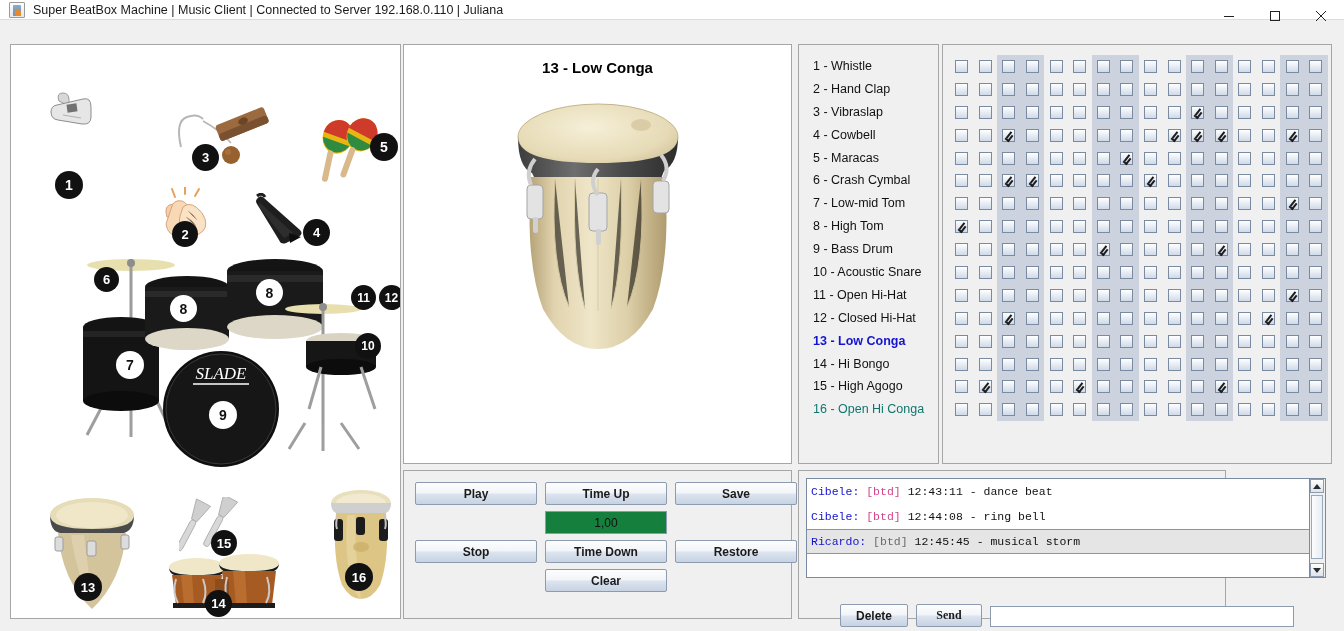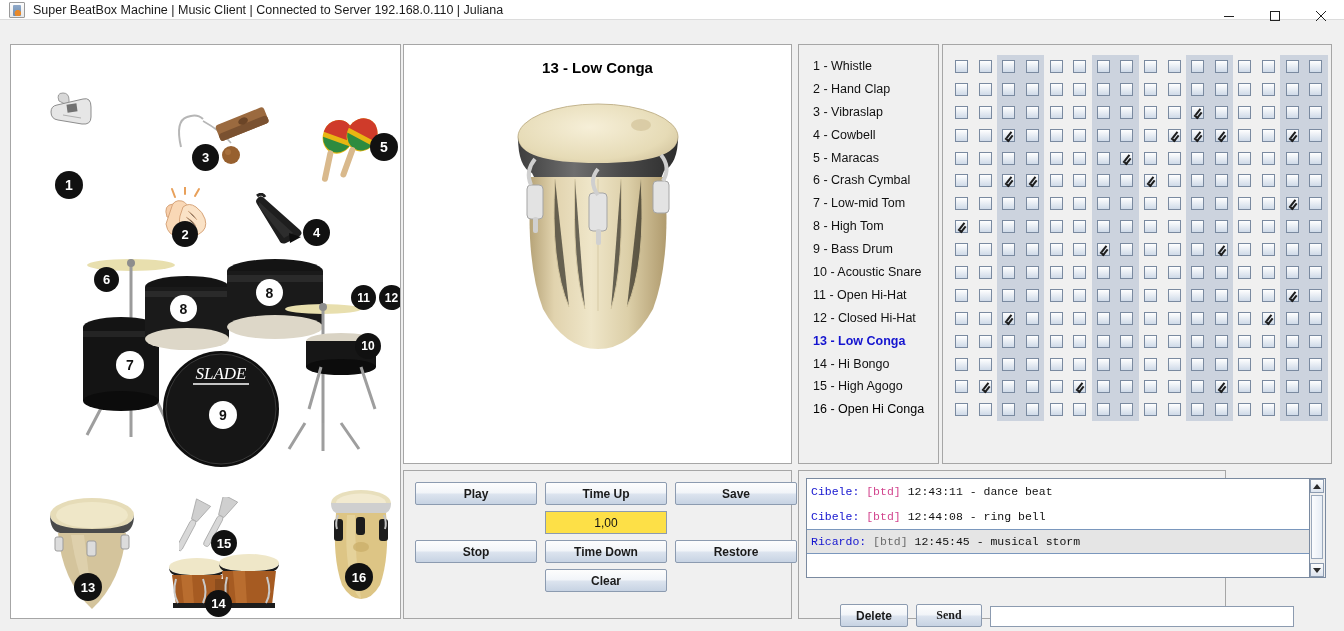--- a/index.html
+++ b/index.html
@@ -90,36 +90,36 @@
     border:1px solid #8c9bb0;
     border-radius:2px;
     font-family:"Liberation Sans", sans-serif;
     font-size:12px; font-weight:bold; color:#1b1b1b;
     display:flex; align-items:center; justify-content:center;
     cursor:default; user-select:none;
     height:23px;
   }
   #transport .row { position:absolute; display:flex; gap:8px; left:11px; }
   .jfield {
-    background:#fde047; border:1px solid #8c9bb0; height:23px;
+    background:#15803d; border:1px solid #8c9bb0; height:23px;
     display:flex; align-items:center; justify-content:center;
     font-size:12px; color:#111;
   }
 
   
   #namelist { left:798px; top:12px; width:141px; height:420px; }
   #namelist ul { list-style:none; margin:0; padding:10px 0 0 0; }
   #namelist li {
     height:22.9px; line-height:22.9px;
     padding-left:14px;
     font-size:12.5px; color:#111;
     white-space:nowrap;
   }
   #namelist li.sel { color:#1414cf; font-weight:bold; }
-  #namelist li.dim { color:#000000; }
+  #namelist li.dim { color:#0f766e; }
 
   
   #gridpanel { left:942px; top:12px; width:390px; height:420px; }
   #grid {
     position:absolute; left:7px; top:10px;
     display:grid;
     grid-template-columns:repeat(16, 23.6px);
     grid-auto-rows:22.9px;
   }
   .cell { display:flex; align-items:center; justify-content:center; }

